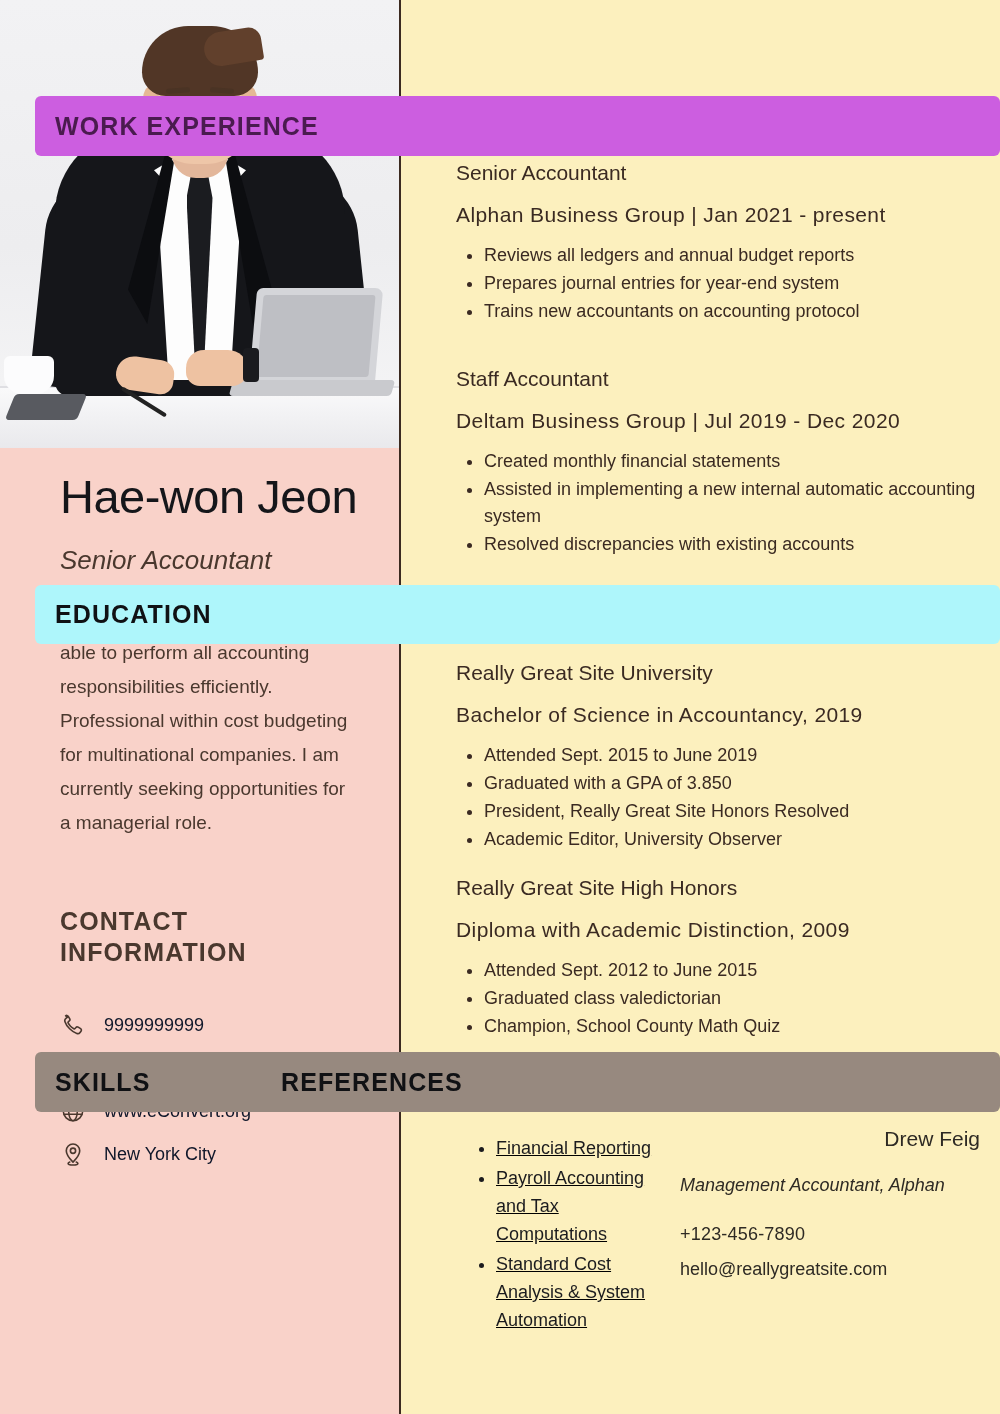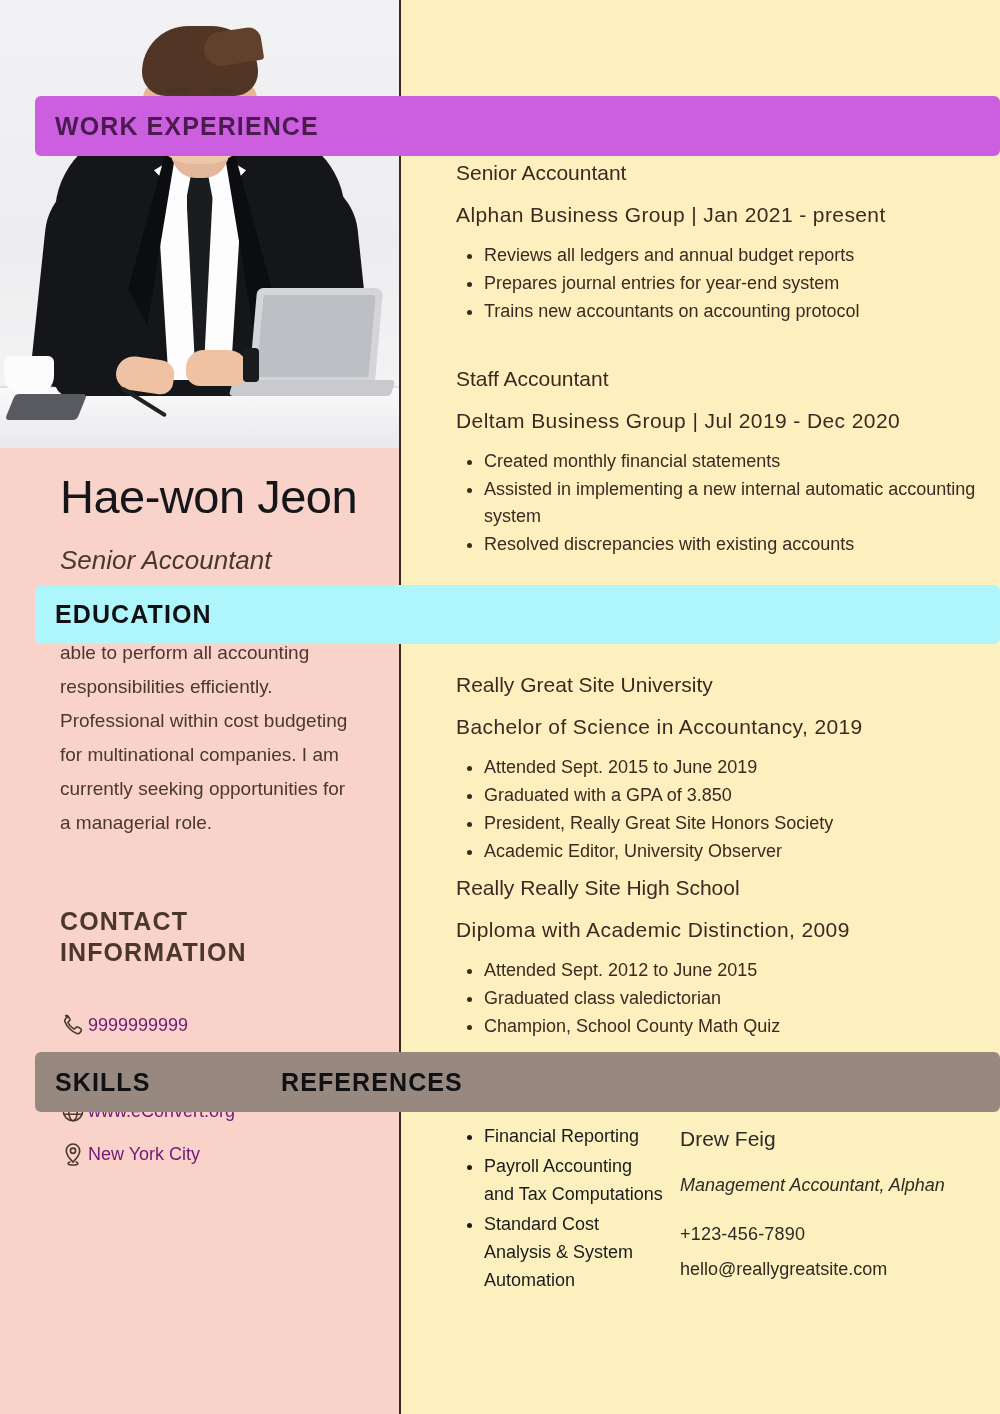--- a/index.html
+++ b/index.html
@@ -83,21 +83,21 @@
     max-width:290px;
   }
   .contact-heading{
     font-size:25px;line-height:31px;font-weight:bold;color:#4A382E;
     letter-spacing:1.1px;margin:66px 0 0 0;
   }
   .contact-list{margin:44px 0 0 0;padding:0;list-style:none;}
   .contact-row{display:flex;align-items:center;margin-bottom:17px;}
   .contact-ico{width:26px;height:26px;flex:0 0 26px;color:#4A382E;display:block;}
   .contact-ico svg{display:block;width:26px;height:26px;}
-  .contact-txt{font-size:18px;line-height:22px;color:#701a75;margin-left:2px;}
+  .contact-txt{font-size:18px;line-height:22px;color:#0f172a;margin-left:18px;}
 
   
   .right-col{position:absolute;left:403px;top:0;width:597px;height:1414px;background:#FCF0BE;}
 
   .band{
     position:absolute;left:35px;right:0;
     display:flex;align-items:center;border-radius:6px;
   }
   .band-title{
     font-size:25px;font-weight:bold;letter-spacing:1.1px;
@@ -112,29 +112,29 @@
   #band-skills .t2{padding-left:0;position:absolute;left:246px;}
 
   .sect{position:absolute;left:456px;right:20px;}
   .job-title{font-size:21px;line-height:26px;color:#3A2A22;margin:0;font-weight:400;}
   .job-meta{font-size:21px;line-height:26px;color:#3A2A22;margin:16px 0 0 0;letter-spacing:.4px;}
   ul.b{margin:14px 0 0 0;padding:0 0 0 28px;}
   ul.b li{font-size:18px;line-height:27px;color:#3A2A22;margin-bottom:1px;}
 
   #work-1{top:160px;}
   #work-2{top:346px;margin-top:20px;}
-  #edu-1{top:660px;margin-top:12px;}
+  #edu-1{top:660px;}
   #edu-2{top:875px;}
 
   #skills-col{position:absolute;left:456px;top:1122px;width:210px;}
-  #skills-col ul{margin:0;padding:0 0 0 28px;}
+  #skills-col ul{margin:12px;padding:0 0 0 28px;text-decoration:underline;}
   #skills-col li{font-size:18px;line-height:28px;color:#1B1B1E;margin-bottom:2px;}
 
   #refs-col{position:absolute;left:680px;top:1126px;width:300px;}
-  .ref-name{font-size:21px;line-height:26px;color:#2E2A24;margin:0;}
+  .ref-name{font-size:21px;line-height:26px;color:#2E2A24;margin:0;text-align:right;}
   .ref-role{font-size:18px;line-height:23px;font-style:italic;color:#2E2A24;margin:22px 0 0 0;}
   .ref-phone{font-size:18px;line-height:23px;color:#2E2A24;margin:26px 0 0 0;letter-spacing:.2px;}
   .ref-email{font-size:18px;line-height:23px;color:#2E2A24;margin:12px 0 0 0;}
 </style>
 </head>
 <body>
 
 <div class="page">
 
   <div class="left-col">
@@ -251,27 +251,27 @@
   <div class="band" id="band-edu">
     <h2 class="band-title">EDUCATION</h2>
   </div>
 
   <div class="sect" id="edu-1">
     <p class="job-title">Really Great Site University</p>
     <p class="job-meta">Bachelor of Science in Accountancy, 2019</p>
     <ul class="b">
       <li>Attended Sept. 2015 to June 2019</li>
       <li>Graduated with a GPA of 3.850</li>
-      <li>President, Really Great Site Honors Society</li>
+      <li>President, Really Great Site Honors Resolved</li>
       <li>Academic Editor, University Observer</li>
     </ul>
   </div>
 
   <div class="sect" id="edu-2">
-    <p class="job-title">Really Really Site High School</p>
+    <p class="job-title">Really Great Site High Honors</p>
     <p class="job-meta">Diploma with Academic Distinction, 2009</p>
     <ul class="b">
       <li>Attended Sept. 2012 to June 2015</li>
       <li>Graduated class valedictorian</li>
       <li>Champion, School County Math Quiz</li>
     </ul>
   </div>
 
   <div class="band" id="band-skills">
     <h2 class="band-title">SKILLS</h2>

